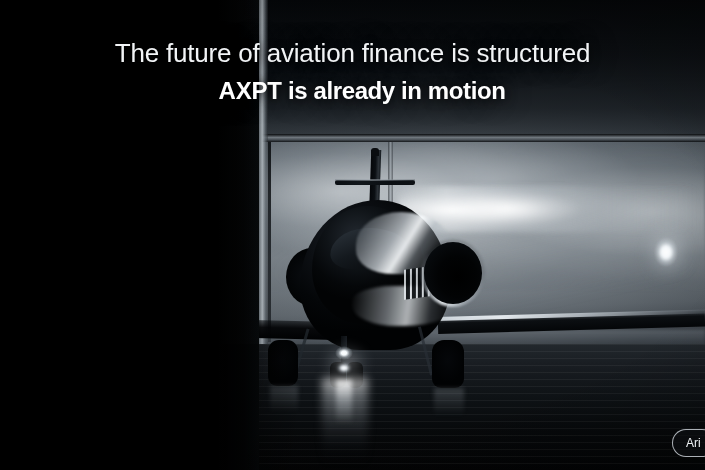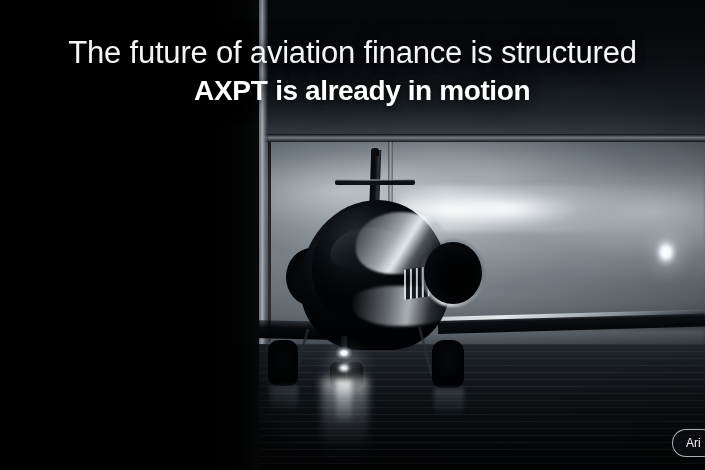--- a/index.html
+++ b/index.html
@@ -314,30 +314,30 @@
   #headline {
     position: absolute;
     left: 0; top: 36px;
     width: 705px;
     text-align: center;
     z-index: 40;
   }
   #line1 {
     display: block;
     color: #f2f4f6;
-    font-size: 31px;
+    font-size: 26px;
     font-weight: 400;
     letter-spacing: -0.2px;
     line-height: 34px;
     text-shadow: 0 1px 10px rgba(0,0,0,0.85), 0 0 26px rgba(0,0,0,0.65);
   }
   #line2 {
     display: block;
     color: #ffffff;
-    font-size: 28px;
+    font-size: 24px;
     font-weight: 600;
     letter-spacing: -0.4px;
     line-height: 42px;
     text-shadow: 0 1px 10px rgba(0,0,0,0.85), 0 0 26px rgba(0,0,0,0.65);
     padding-left: 19px;
   }
   #ticker {
     font-weight: 700;
     letter-spacing: -0.2px;
   }

